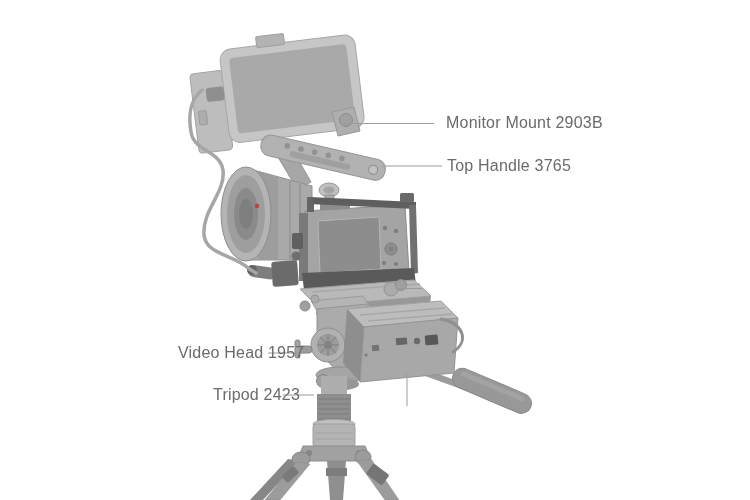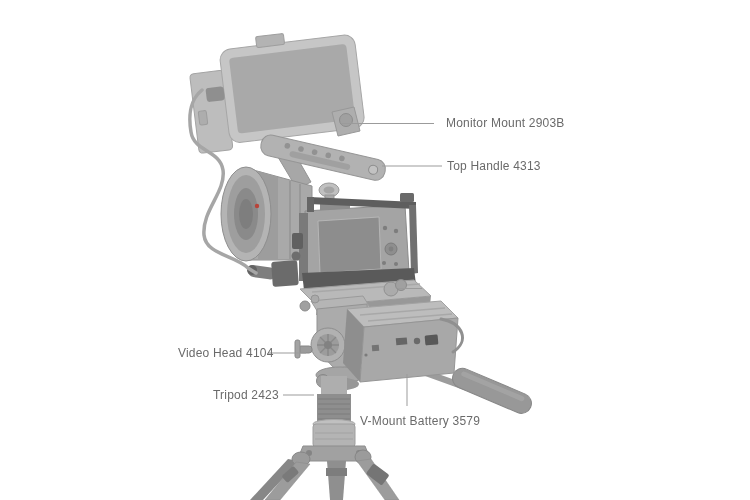--- a/index.html
+++ b/index.html
@@ -2,21 +2,21 @@
 <html><head>
 <meta charset="utf-8">
 <style>
   html,body{margin:0;padding:0;background:#ffffff;}
   .stage{
     position:relative;width:750px;height:500px;background:#ffffff;overflow:hidden;
     font-family:"Liberation Sans",sans-serif;
   }
   .stage svg{position:absolute;left:0;top:0;}
   .callout{
-    position:absolute;font-size:12px;line-height:14px;color:#6a6a6a;
+    position:absolute;font-size:16px;line-height:14px;color:#6a6a6a;
     letter-spacing:.2px;white-space:nowrap;
   }
 </style>
 </head>
 <body>
 
 <div class="stage">
 
   <svg width="750" height="500" viewBox="0 0 750 500">
 
@@ -169,18 +169,17 @@
       <line x1="341" y1="123.5" x2="434" y2="123.5"></line>
       <line x1="382" y1="166" x2="442" y2="166"></line>
       <line x1="398" y1="288.5" x2="422" y2="288.5"></line>
       <line x1="268" y1="353" x2="306" y2="353"></line>
       <line x1="283" y1="395" x2="314" y2="395"></line>
       <line x1="407" y1="374" x2="407" y2="406"></line>
     </g>
   </svg>
 
   <div class="callout" style="left:446px;top:116px">Monitor Mount 2903B</div>
-  <div class="callout" style="left:447px;top:159px">Top Handle 4313</div>
-  <div class="callout" style="left:178px;top:346px">Video Head 4104</div>
+  <div class="callout" style="left:447px;top:159px">Top Handle 3765</div>
+  <div class="callout" style="left:178px;top:346px">Video Head 1957</div>
   <div class="callout" style="left:213px;top:388px">Tripod 2423</div>
-  <div class="callout" style="left:360px;top:414px">V-Mount Battery 3579</div>
 
 </div>
 
 </body></html>

